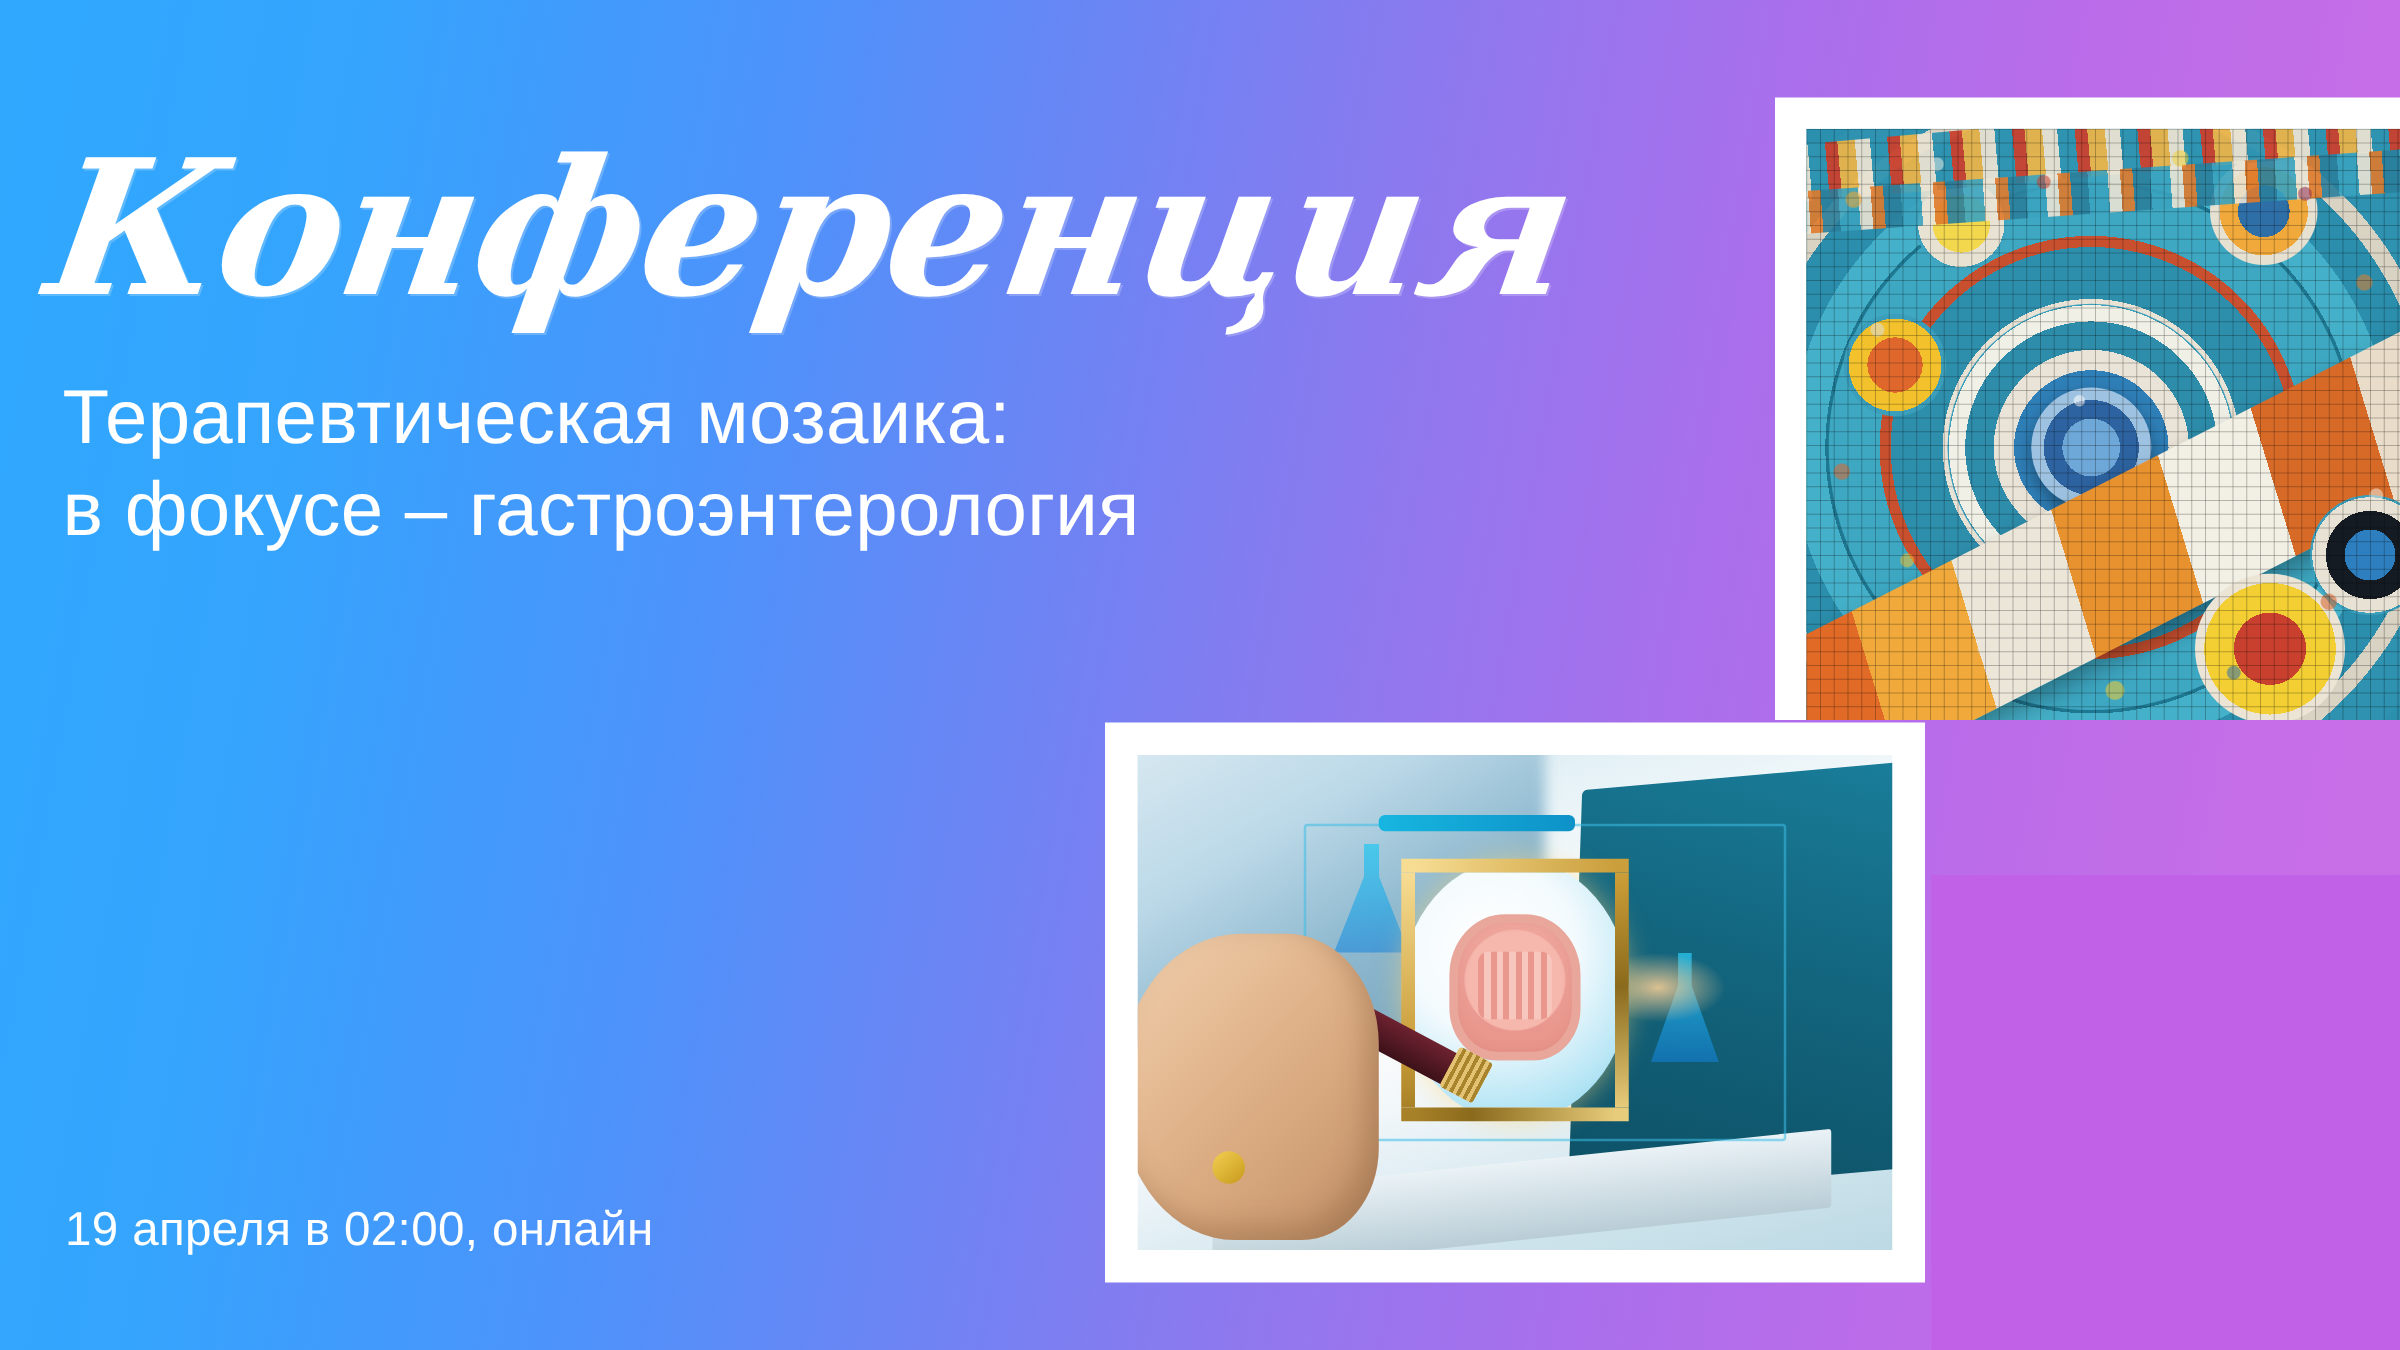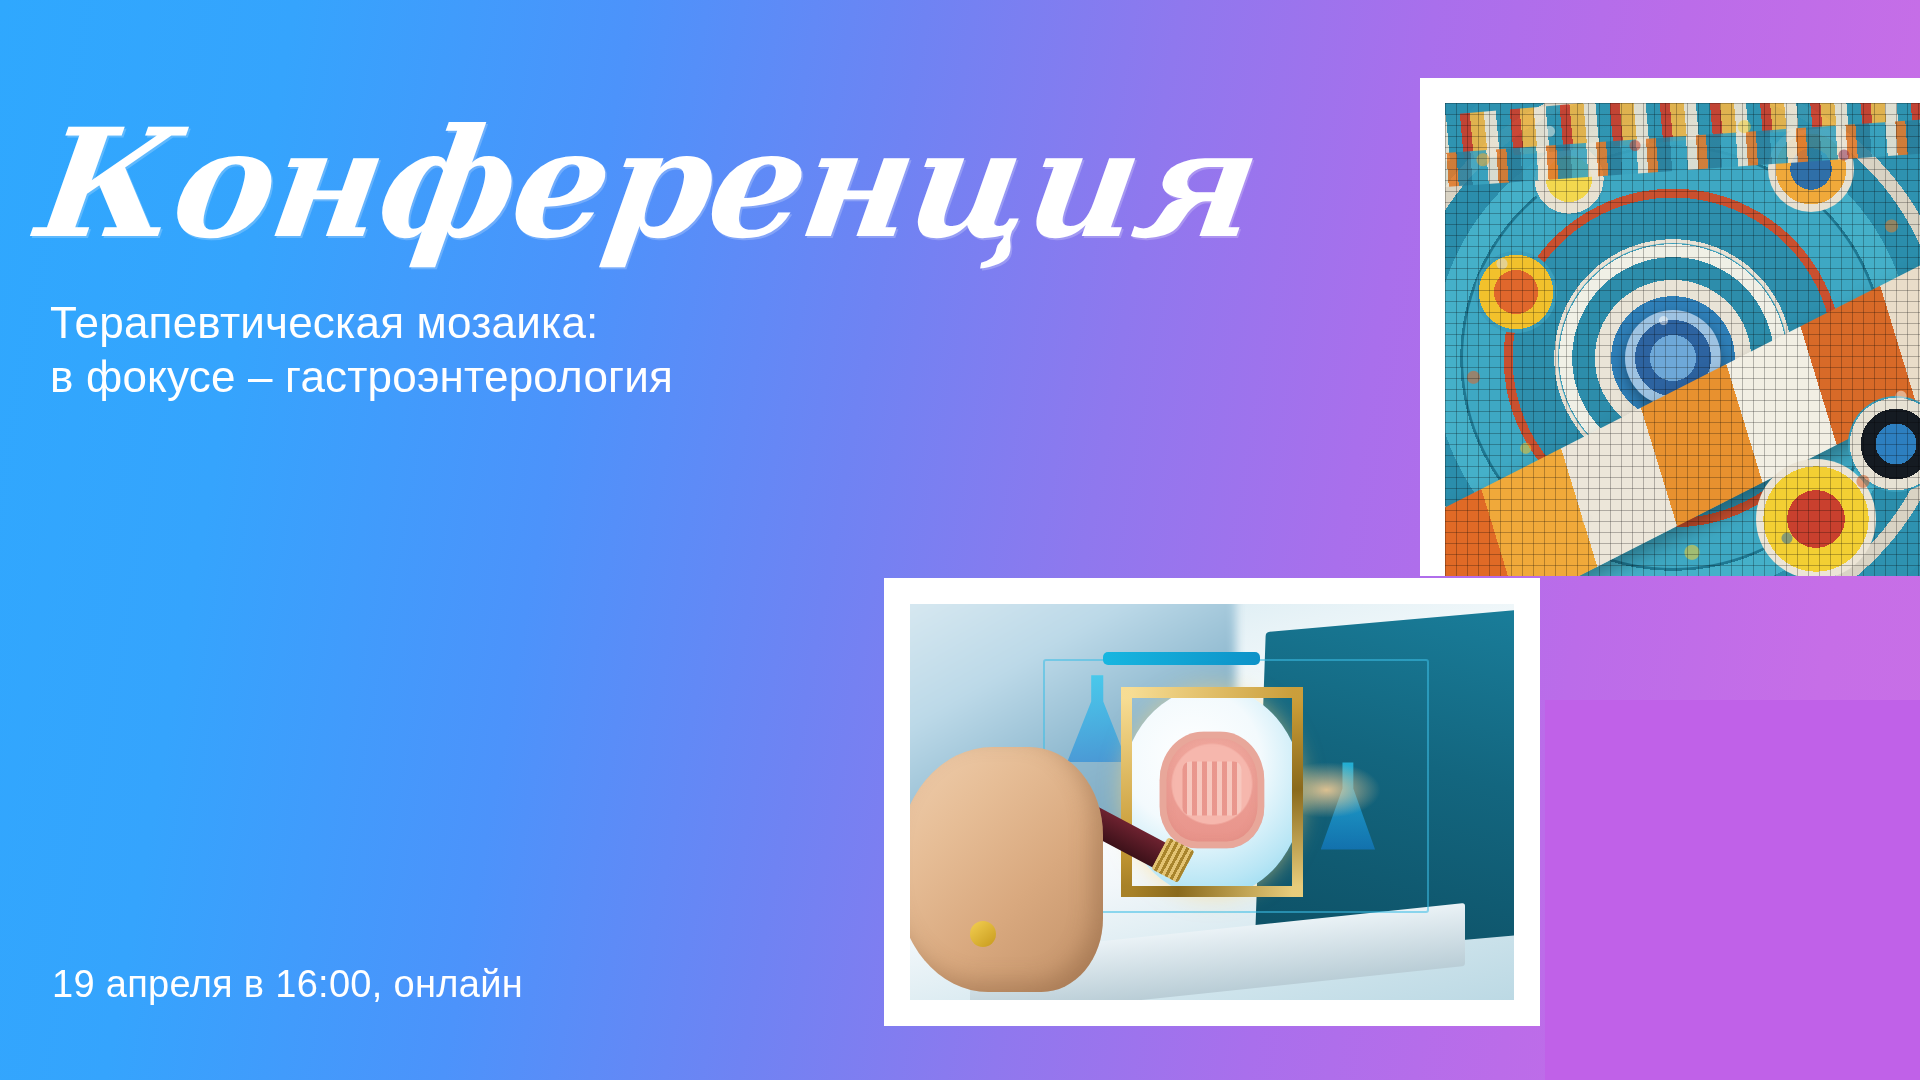--- a/index.html
+++ b/index.html
@@ -244,21 +244,21 @@
     white-space:nowrap;
   }
 
   .subtitle{
     position:absolute;
     left:50px; top:296px;
     width:1120px;
     color:#ffffff;
     font-family:"Liberation Sans", sans-serif;
     font-weight:400;
-    font-size:44px;
+    font-size:61px;
     line-height:1.22;
     letter-spacing:.2px;
     white-space:pre-line;
   }
 
   .datetime{
     position:absolute;
     left:52px; top:963px;
     color:#ffffff;
     font-family:"Liberation Sans", sans-serif;
@@ -361,15 +361,15 @@
         <div class="med-ring"></div>
       </div>
     </div>
   </div>
 
   <div class="script-title">Конференция</div>
 
   <div class="subtitle">Терапевтическая мозаика:
 в фокусе – гастроэнтерология</div>
 
-  <div class="datetime">19 апреля в 16:00, онлайн</div>
+  <div class="datetime">19 апреля в 02:00, онлайн</div>
 
 </div>
 
 </body></html>

